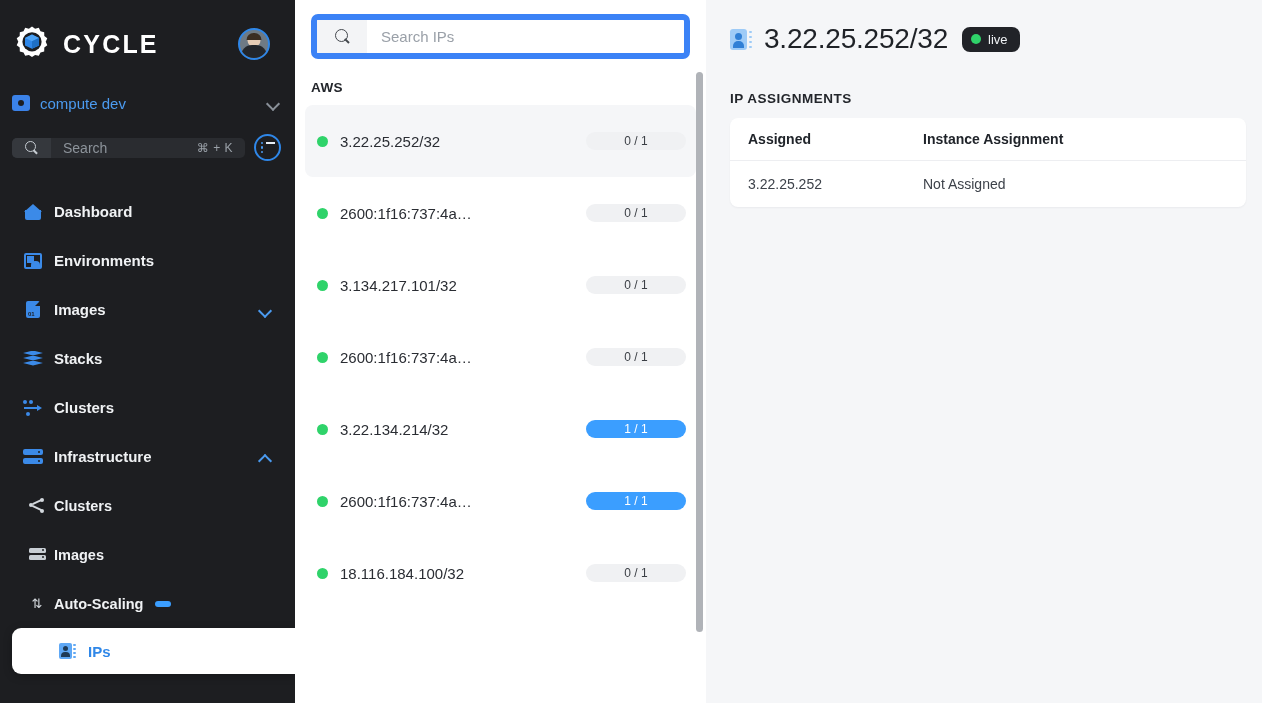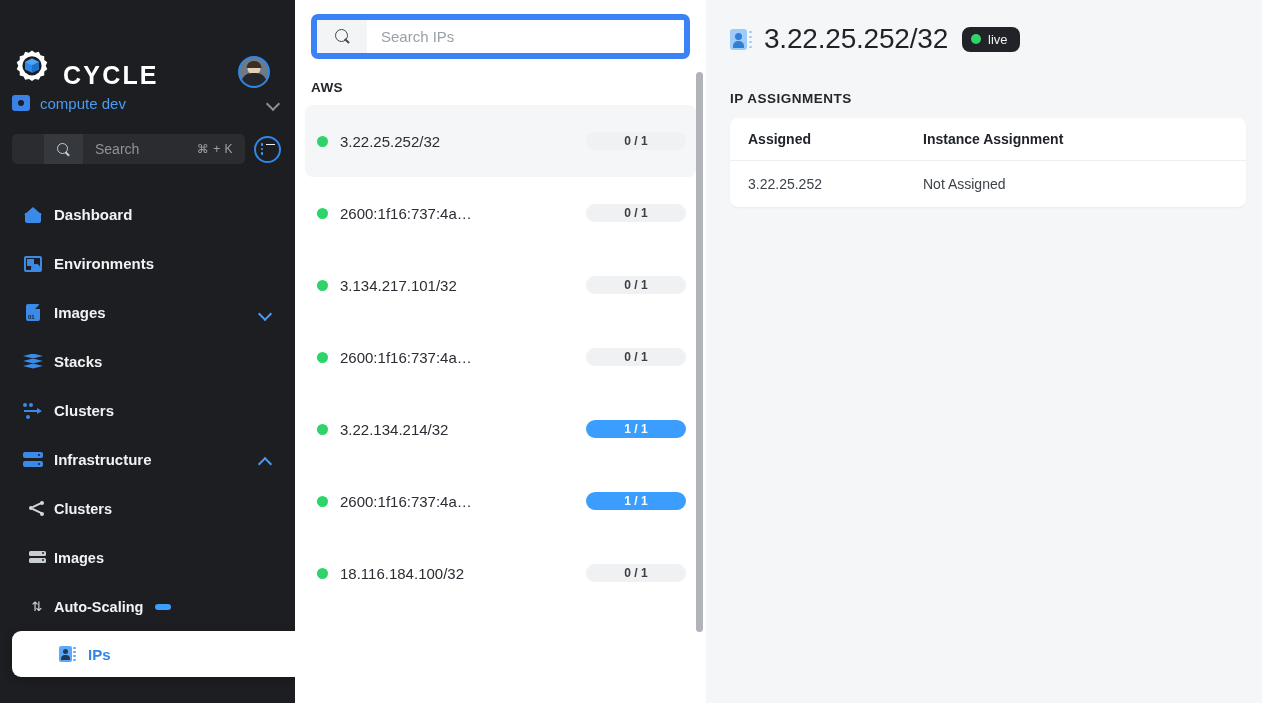--- a/index.html
+++ b/index.html
@@ -14,21 +14,21 @@
 
   
   .sidebar {
     width: 295px; height: 703px;
     background: #1d1e21;
     position: relative;
     flex: 0 0 295px;
     overflow: hidden;
   }
   .brand-row {
-    display: flex; align-items: flex-end;
+    display: flex; align-items: center;
     height: 88px; padding: 0 25px 0 12px;
   }
   .logo-mark {
     width: 40px; height: 40px; flex: 0 0 40px;
     position: relative; margin-right: 11px;
   }
   .logo-text {
     color: #ffffff; font-size: 25px; font-weight: 700;
     letter-spacing: 2.2px; line-height: 1;
   }
@@ -76,22 +76,22 @@
     transform: rotate(45deg);
   }
   .chev.up:before { transform: rotate(-135deg); top:6px; }
   .chev.blue:before { border-color:#4b9bf0; }
 
   .search-row {
     display: flex; align-items: center;
     margin: 16px 14px 0 12px;
   }
   .search-box {
-    flex: 1; height: 30px; background: #2a2c30; border-radius: 5px;
-    display: flex; align-items: center; overflow: hidden; padding-left: 32px;
+    flex: 1; height: 20px; background: #2a2c30; border-radius: 5px;
+    display: flex; align-items: center; overflow: hidden;
   }
   .search-icon-block {
     width: 39px; height: 30px; background: #35383d;
     display: flex; align-items: center; justify-content: center;
     flex: 0 0 39px;
   }
   .mag { width: 13px; height: 13px; position: relative; display:block;}
   .mag:before {
     content:""; position:absolute; width:9px; height:9px; border-radius:50%;
     border:1.6px solid #c6ccd2; left:0; top:0;
@@ -218,21 +218,21 @@
     height: 72px; margin: 0 10px; border-radius: 8px;
     display:flex; align-items:center; padding: 0 10px 0 12px;
     cursor:pointer;
   }
   .iprow.sel { background:#f5f6f8; }
   .dot { width:11px;height:11px;border-radius:50%;background:#2fd36a;flex:0 0 11px;margin-right:12px; }
   .ipname { color:#2a2d33; font-size:15px; white-space:nowrap; }
   .badge {
     margin-left:auto; min-width:100px; height:18px; border-radius:9px;
     display:flex; align-items:center; justify-content:center;
-    font-size:12px; font-weight:700;
+    font-size:12px; font-weight:400;
   }
   .badge.zero { background:#f0f1f3; color:#3b3f45; }
   .badge.full { background:#3b9eff; color:#ffffff; }
   .lp-scroll {
     position:absolute; right:3px; top:72px; width:7px; height:560px;
     background:#b0b3b8; border-radius:4px;
   }
 
   
   .detail {

